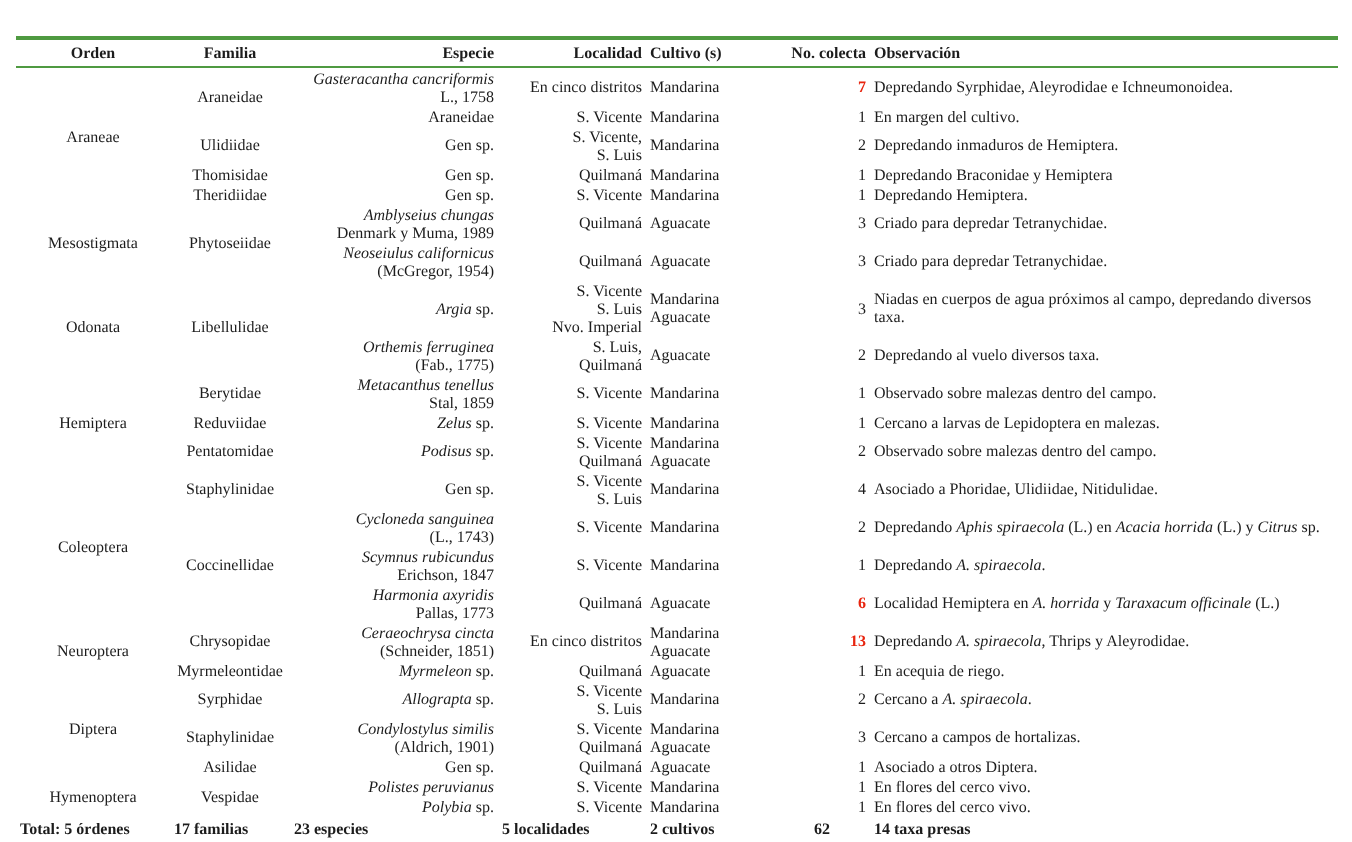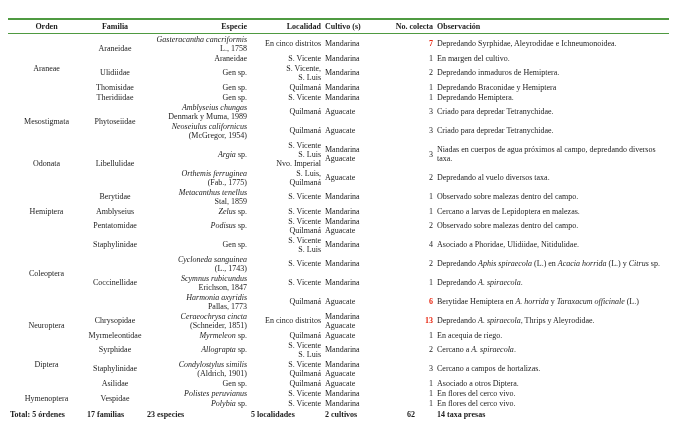--- a/index.html
+++ b/index.html
@@ -209,21 +209,21 @@
           <td class="c-localidad">
             <div>S. Vicente</div>
           </td>
           <td class="c-cultivo">
             <div>Mandarina</div>
           </td>
           <td class="c-colecta">1</td>
           <td class="c-obs"><span>Observado sobre malezas dentro del campo.</span></td>
         </tr>
         <tr>
-          <td class="c-familia" rowspan="1">Amblyseius</td>
+          <td class="c-familia" rowspan="1">Reduviidae</td>
           <td class="c-especie">
             <div><span class="it">Zelus</span><span> sp.</span></div>
           </td>
           <td class="c-localidad">
             <div>S. Vicente</div>
           </td>
           <td class="c-cultivo">
             <div>Mandarina</div>
           </td>
           <td class="c-colecta">1</td>
@@ -295,21 +295,21 @@
             <div><span class="it">Harmonia axyridis</span></div>
             <div><span>Pallas, 1773</span></div>
           </td>
           <td class="c-localidad">
             <div>Quilmaná</div>
           </td>
           <td class="c-cultivo">
             <div>Aguacate</div>
           </td>
           <td class="c-colecta red">6</td>
-          <td class="c-obs"><span>Berytidae Hemiptera en </span><span class="it">A. horrida</span><span> y </span><span class="it">Taraxacum officinale</span><span> (L.)</span></td>
+          <td class="c-obs"><span>Localidad Hemiptera en </span><span class="it">A. horrida</span><span> y </span><span class="it">Taraxacum officinale</span><span> (L.)</span></td>
         </tr>
         <tr>
           <td class="c-orden" rowspan="2">Neuroptera</td>
           <td class="c-familia" rowspan="1">Chrysopidae</td>
           <td class="c-especie">
             <div><span class="it">Ceraeochrysa cincta</span></div>
             <div><span>(Schneider, 1851)</span></div>
           </td>
           <td class="c-localidad">
             <div>En cinco distritos</div>

